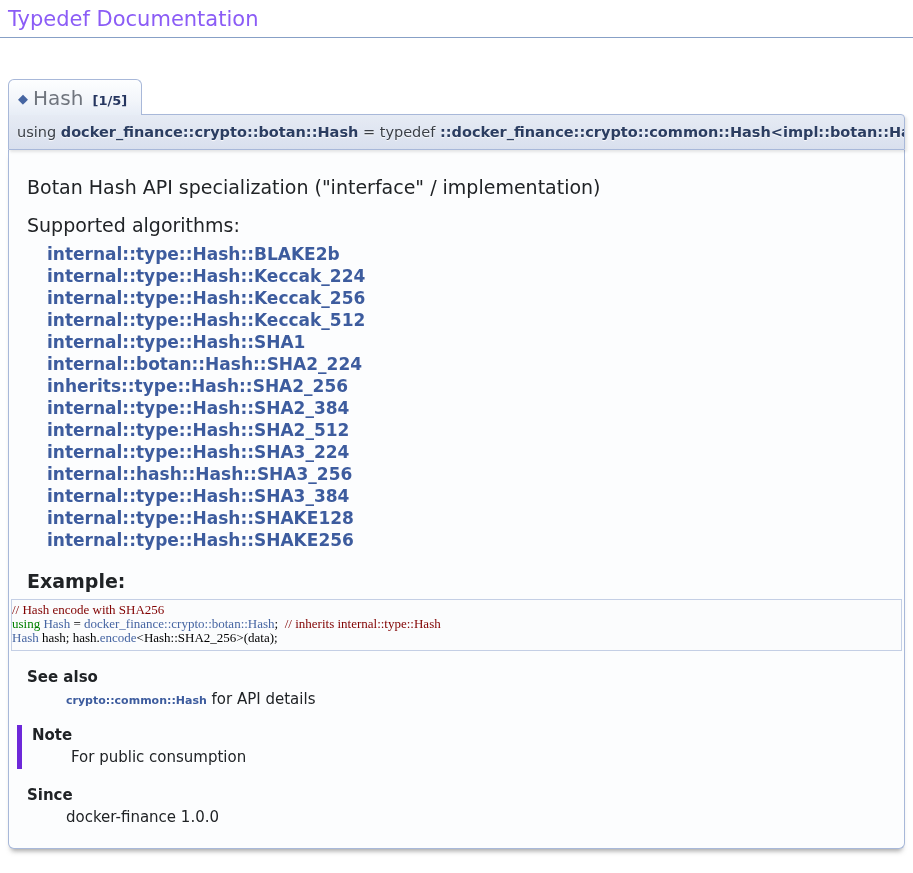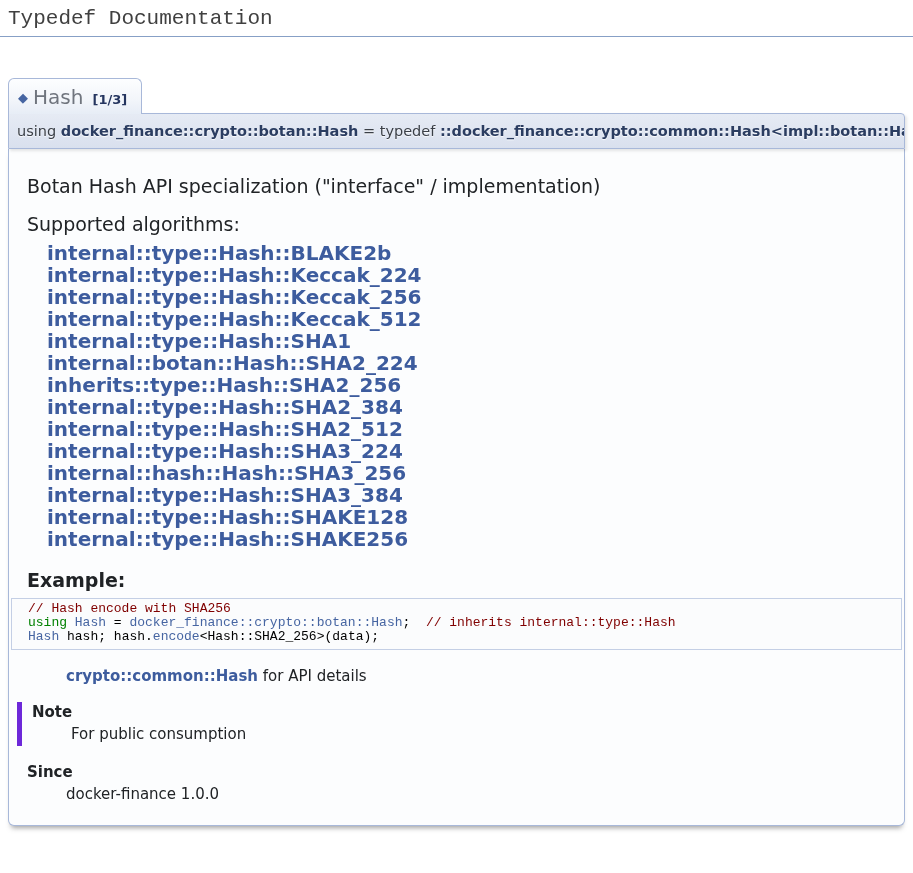--- a/index.html
+++ b/index.html
@@ -8,23 +8,22 @@
     width: 913px; height: 873px; overflow: hidden;
     background: #ffffff;
     font-family: "DejaVu Sans", "Liberation Sans", sans-serif;
     color: #202326;
   }
 
   
   h2.groupheader {
     margin: 0; padding: 7px 8px 6px 8px;
     font-size: 21px; font-weight: normal;
-    color: #404040;
+    color: #8b5cf6;
     border-bottom: 1px solid #87A0C6;
-    font-family: Liberation Mono, monospace;
   }
 
   
   .memitem { margin: 41px 8px 0 8px; }
 
   
   .memtitle {
     display: inline-block;
     padding: 6px 14px 5px 9px;
     border: 1px solid #A8B8D9; border-bottom: none;
@@ -56,58 +55,58 @@
     border-radius: 0 0 6px 6px;
     background: #FCFDFE;
     padding: 2px 10px 22px 10px;
     box-shadow: 0 5px 5px -3px rgba(90,90,90,0.55);
   }
   .memdoc p { margin: 16px 8px 0 8px; font-size: 19px; }
   .intro { margin-top: 24px !important; }
 
   ul.algo-list { list-style: none; margin: 7px 0 0 28px; padding: 0; }
   ul.algo-list li { height: 22px; line-height: 22px; }
-  a.el { font-weight: bold; color: #3D5C9E; text-decoration: none; cursor: pointer; font-size: 20px; }
+  a.el { font-weight: bold; color: #3D5C9E; text-decoration: none; cursor: pointer; font-size: 17px; }
 
   .example-label { margin-top: 19px !important; font-weight: bold; }
 
   .fragment {
     margin: 7px -8px 0 -8px;
     border: 1px solid #C4CFE5;
     background: #FBFCFD;
-    padding: 3px 4px 4px 16px;
-    font-family: Liberation Mono, monospace;
+    padding: 3px 4px 4px 0;
+    font-family: Liberation Serif, serif;
     font-size: 13px; line-height: 14.2px;
     white-space: pre; overflow: hidden;
     color: #000000;
   }
   .code-comment { color: #800000; }
   .code-keyword { color: #008000; }
   .code-link { color: #4665A2; text-decoration: none; cursor: pointer; }
 
   dl.section { margin: 17px 0 0 8px; padding: 0; font-size: 15px; }
   dl.section dt { font-weight: bold; }
   dl.section dd { margin: 4px 0 0 39px; }
   dl.note {
     margin-left: -2px;
     border-left: 5px solid #6d28d9;
     padding: 1px 0 3px 5px;
   }
   dl.note dt { margin-left: 5px; }
   dl.note dd { margin-left: 44px; }
-  dl.see dd .el { font-size: 15px; }
+  dl.see dd .el { font-size: 11px; }
 </style>
 </head>
 <body>
 
 <h2 class="groupheader">Typedef Documentation</h2>
 
 <div class="memitem">
 
-  <div class="memtitle"><span class="permalink">◆</span><span class="memtitle-text">Hash</span> <span class="memtitle-index">[1/3]</span></div>
+  <div class="memtitle"><span class="permalink">◆</span><span class="memtitle-text">Hash</span> <span class="memtitle-index">[1/5]</span></div>
 
   <div class="memproto"><span>using </span><a class="memname-link">docker_finance::crypto::botan::Hash</a><span> = typedef </span><a class="memname-link">::docker_finance::crypto::common::Hash&lt;impl::botan::Hash&gt;</a></div>
 
   <div class="memdoc">
 
     <p class="intro">Botan Hash API specialization ("interface" / implementation)</p>
 
     <p>Supported algorithms:</p>
 
     <ul class="algo-list">
@@ -125,20 +124,21 @@
       <li><a class="el">internal::type::Hash::SHA3_384</a></li>
       <li><a class="el">internal::type::Hash::SHAKE128</a></li>
       <li><a class="el">internal::type::Hash::SHAKE256</a></li>
     </ul>
 
     <p class="example-label">Example:</p>
 
     <div class="fragment"><div class="line"><span class="code-comment">// Hash encode with SHA256</span></div><div class="line"><span class="code-keyword">using </span><a class="code-link">Hash</a><span> = </span><a class="code-link">docker_finance::crypto::botan::Hash</a><span>;  </span><span class="code-comment">// inherits internal::type::Hash</span></div><div class="line"><a class="code-link">Hash</a><span> hash; hash.</span><a class="code-link">encode</a><span>&lt;Hash::SHA2_256&gt;(data);</span></div></div>
 
     <dl class="section see">
+      <dt>See also</dt>
       <dd><a class="el">crypto::common::Hash</a><span> for API details</span></dd>
     </dl>
 
     <dl class="section note">
       <dt>Note</dt>
       <dd>For public consumption</dd>
     </dl>
 
     <dl class="section since">
       <dt>Since</dt>

